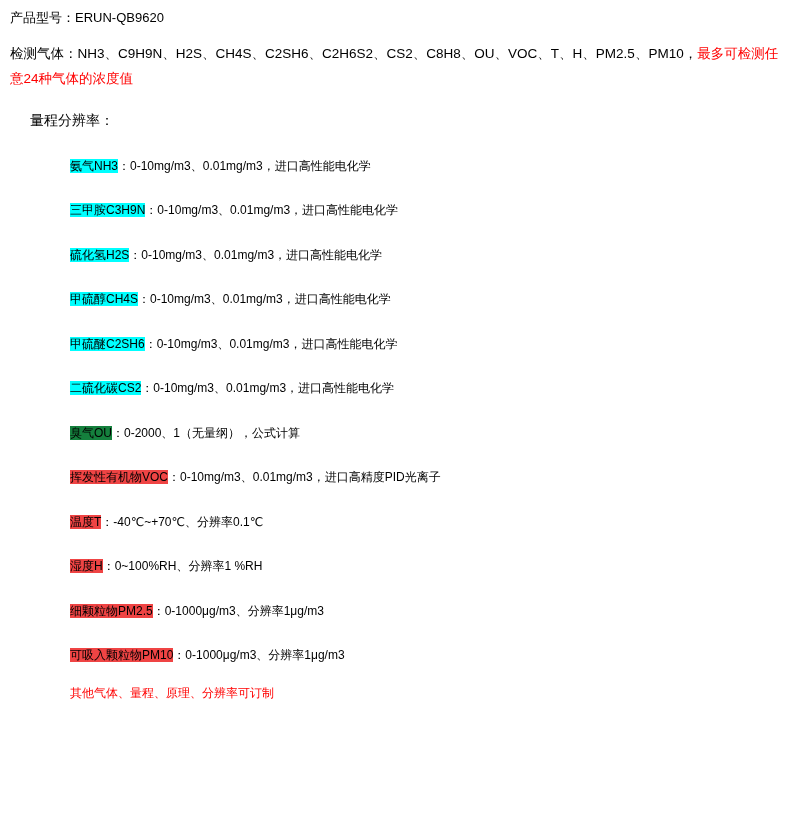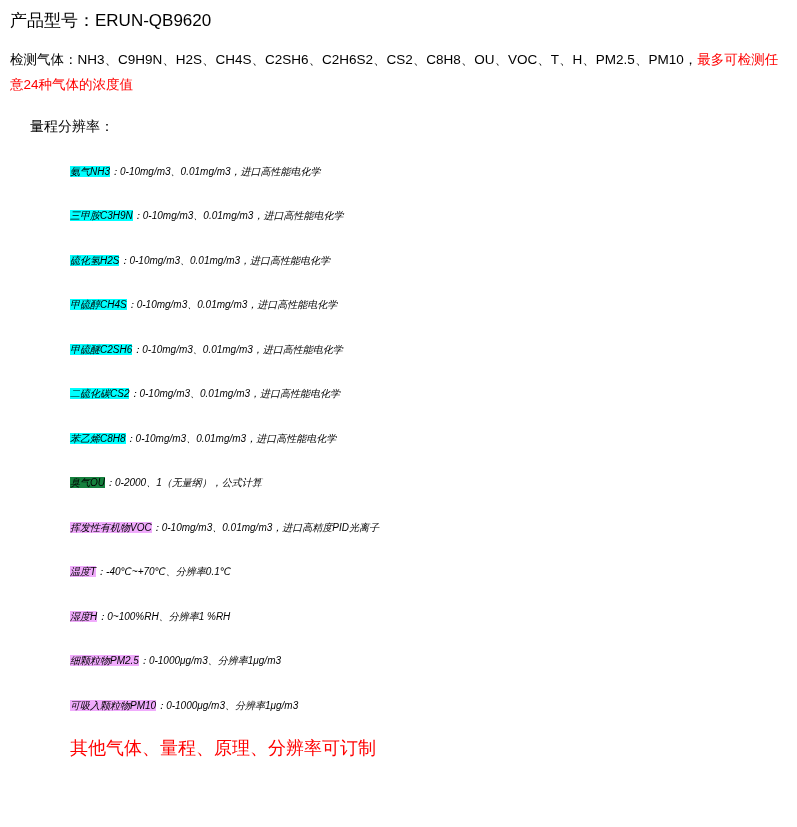--- a/index.html
+++ b/index.html
@@ -22,21 +22,21 @@
     box-sizing: border-box;
     padding: 6px 8px 0 8px;
   }
   .line {
     line-height: 1.55;
     margin: 0 0 0 0;
   }
   .model-line {
     padding-top: 2px;
     padding-left: 2px;
-    font-size: 17px;
+    font-size: 13px;
   }
   .gas-line {
     padding-left: 2px;
     padding-top: 14px;
     font-size: 13.5px;
     line-height: 1.85;
   }
   .red {
     color: #ff0000;
   }
@@ -46,39 +46,38 @@
     font-size: 14px;
     margin-left: 20px;
   }
   .spec-list {
     margin-top: 12px;
     padding-left: 62px;
   }
   .spec-row {
     height: 44.5px;
     line-height: 44.5px;
-    font-size: 10px;
+    font-size: 12px;
     white-space: nowrap;
-    font-style: italic;
   }
   .hl-cyan {
     background: #00ffff;
   }
   .hl-green {
     background: #15803d;
   }
   .hl-yellow {
-    background: #f0abfc;
+    background: #ef4444;
   }
   .label {
     display: inline;
   }
   .note-red {
     color: #ff0000;
-    font-size: 18px;
+    font-size: 12px;
     padding-left: 62px;
     padding-top: 6px;
     line-height: 1.6;
   }
 </style>
 </head>
 <body>
 
 <div class="page">
 
@@ -110,23 +109,20 @@
 
     <div class="spec-row">
       <span class="label hl-cyan"><span>甲硫醚</span><span>C2SH6</span></span><span>：0-10mg/m3、0.01mg/m3，进口高性能电化学</span>
     </div>
 
 
     <div class="spec-row">
       <span class="label hl-cyan"><span>二硫化碳</span><span>CS2</span></span><span>：0-10mg/m3、0.01mg/m3，进口高性能电化学</span>
     </div>
 
-    <div class="spec-row">
-      <span class="label hl-cyan"><span>苯乙烯</span><span>C8H8</span></span><span>：0-10mg/m3、0.01mg/m3，进口高性能电化学</span>
-    </div>
 
     <div class="spec-row">
       <span class="label hl-green"><span>臭气</span><span>OU</span></span><span>：0-2000、1（无量纲），公式计算</span>
     </div>
 
     <div class="spec-row">
       <span class="label hl-yellow"><span>挥发性有机物</span><span>VOC</span></span><span>：0-10mg/m3、0.01mg/m3，进口高精度PID光离子</span>
     </div>
 
     <div class="spec-row">

